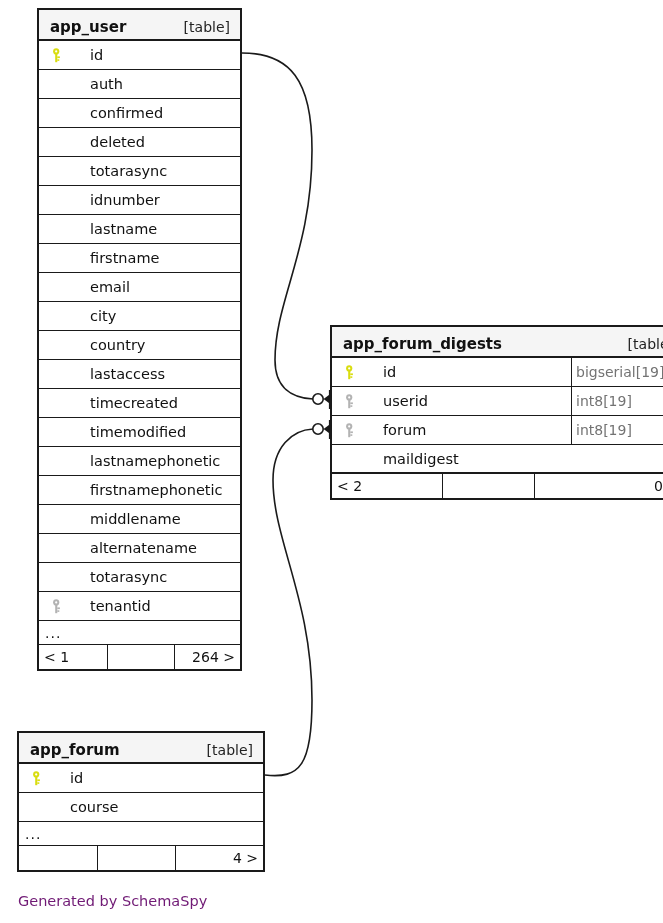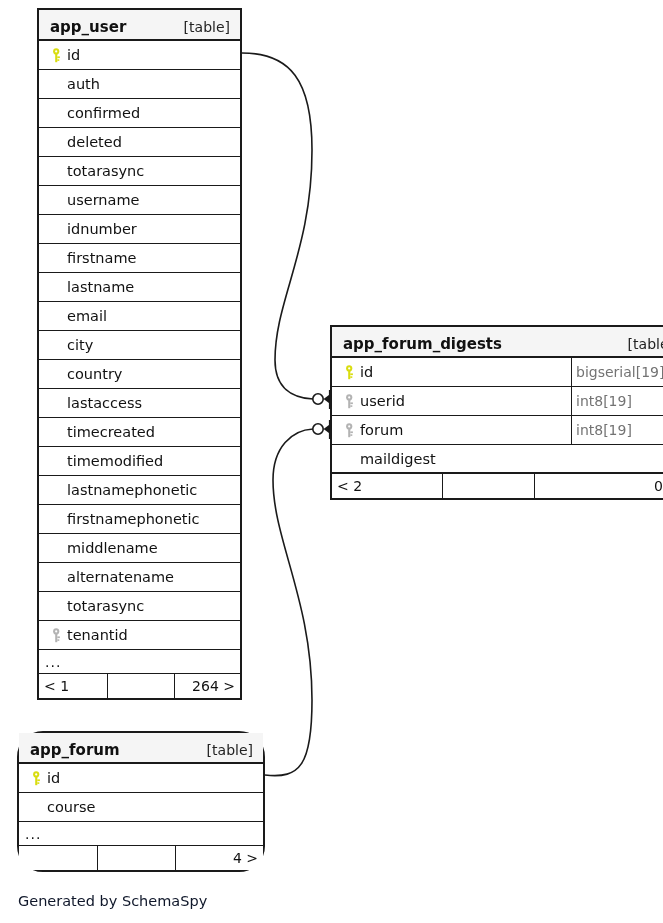--- a/index.html
+++ b/index.html
@@ -65,20 +65,21 @@
   }
   .tbl-row.last-col-row { border-bottom: 2px solid #1a1a1a; }
   .col-name {
     flex: 1 1 auto;
     display: flex;
     align-items: center;
     box-sizing: border-box;
     padding-left: 8px;
     overflow: hidden;
     white-space: nowrap;
+    gap: 23px;
   }
   .col-type {
     flex: 0 0 auto;
     box-sizing: border-box;
     border-left: 1px solid #1a1a1a;
     padding-left: 4px;
     font-size: 14px;
     color: #737373;
     height: 100%;
     display: flex;
@@ -125,21 +126,21 @@
     white-space: nowrap;
   }
   .foot-cell.c1 { justify-content: flex-start; padding-left: 5px; }
   .foot-cell.c2 { justify-content: center; border-left: 1px solid #1a1a1a; }
   .foot-cell.c3 { justify-content: flex-end; padding-right: 5px; border-left: 1px solid #1a1a1a; }
   .credit {
     position: absolute;
     left: 18px;
     top: 893px;
     font-size: 14.5px;
-    color: #0f172a;
+    color: #701a75;
     z-index: 2;
   }
   svg.keyicon { display: block; }
 </style>
 </head>
 <body>
 
 <div id="canvas">
 
   <svg class="edges" viewBox="0 0 663 923" xmlns="http://www.w3.org/2000/svg">
@@ -199,39 +200,33 @@
         </div>
         <div class="tbl-row">
           <div class="col-name">
             <span class="keyslot"></span>
             <span class="col-label">totarasync</span>
           </div>
         </div>
         <div class="tbl-row">
           <div class="col-name">
             <span class="keyslot"></span>
-            <span class="col-label">username</span>
-          </div>
-        </div>
-        <div class="tbl-row">
-          <div class="col-name">
-            <span class="keyslot"></span>
             <span class="col-label">idnumber</span>
           </div>
         </div>
         <div class="tbl-row">
           <div class="col-name">
             <span class="keyslot"></span>
+            <span class="col-label">lastname</span>
+          </div>
+        </div>
+        <div class="tbl-row">
+          <div class="col-name">
+            <span class="keyslot"></span>
             <span class="col-label">firstname</span>
-          </div>
-        </div>
-        <div class="tbl-row">
-          <div class="col-name">
-            <span class="keyslot"></span>
-            <span class="col-label">lastname</span>
           </div>
         </div>
         <div class="tbl-row">
           <div class="col-name">
             <span class="keyslot"></span>
             <span class="col-label">email</span>
           </div>
         </div>
         <div class="tbl-row">
           <div class="col-name">
@@ -374,21 +369,21 @@
           </div>
         </div>
       </div>
     <div class="foot-row">
       <div class="foot-cell c1" style="flex:0 0 110px;">&lt; 2</div>
       <div class="foot-cell c2" style="flex:0 0 92px;"></div>
       <div class="foot-cell c3" style="flex:1 1 auto;">0 &gt;</div>
     </div>
   </div>
 
-  <div class="table-node" id="node-app_forum" style="left:17px; top:731px; width:248px;border-radius:26px;">
+  <div class="table-node" id="node-app_forum" style="left:17px; top:731px; width:248px;">
     <div class="tbl-header">
       <span class="tbl-title">app_forum</span>
       <span class="tbl-tag">[table]</span>
     </div>
     <div id="cols-app_forum">
         <div class="tbl-row">
           <div class="col-name">
             <span class="keyslot">
               <svg class="keyicon" width="11" height="15" viewBox="0 0 11 15" xmlns="http://www.w3.org/2000/svg">
                 <circle cx="4.2" cy="3.4" r="3.1" fill="#d9dd10"></circle>

